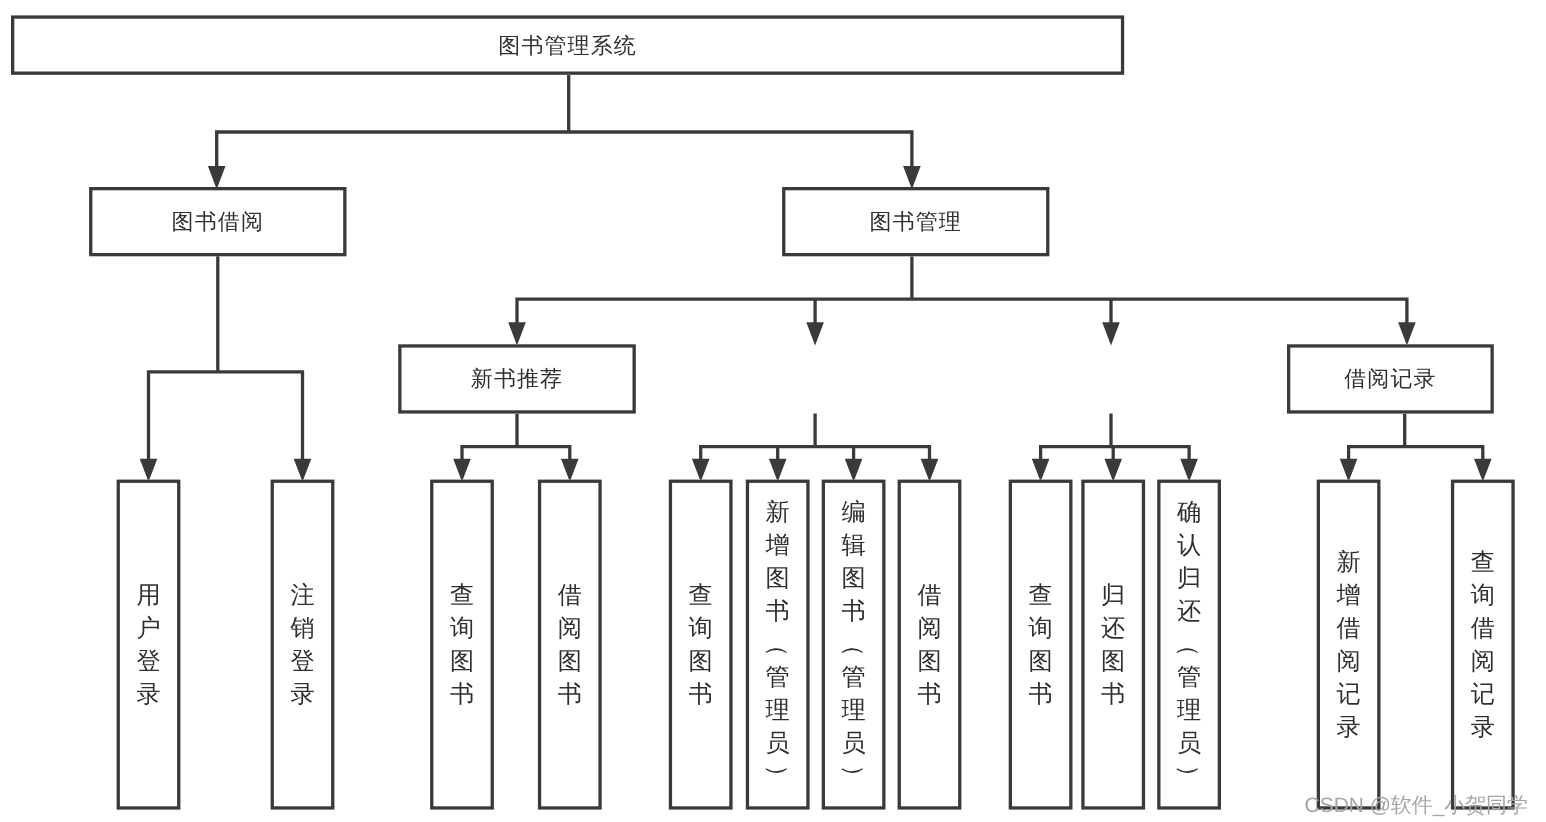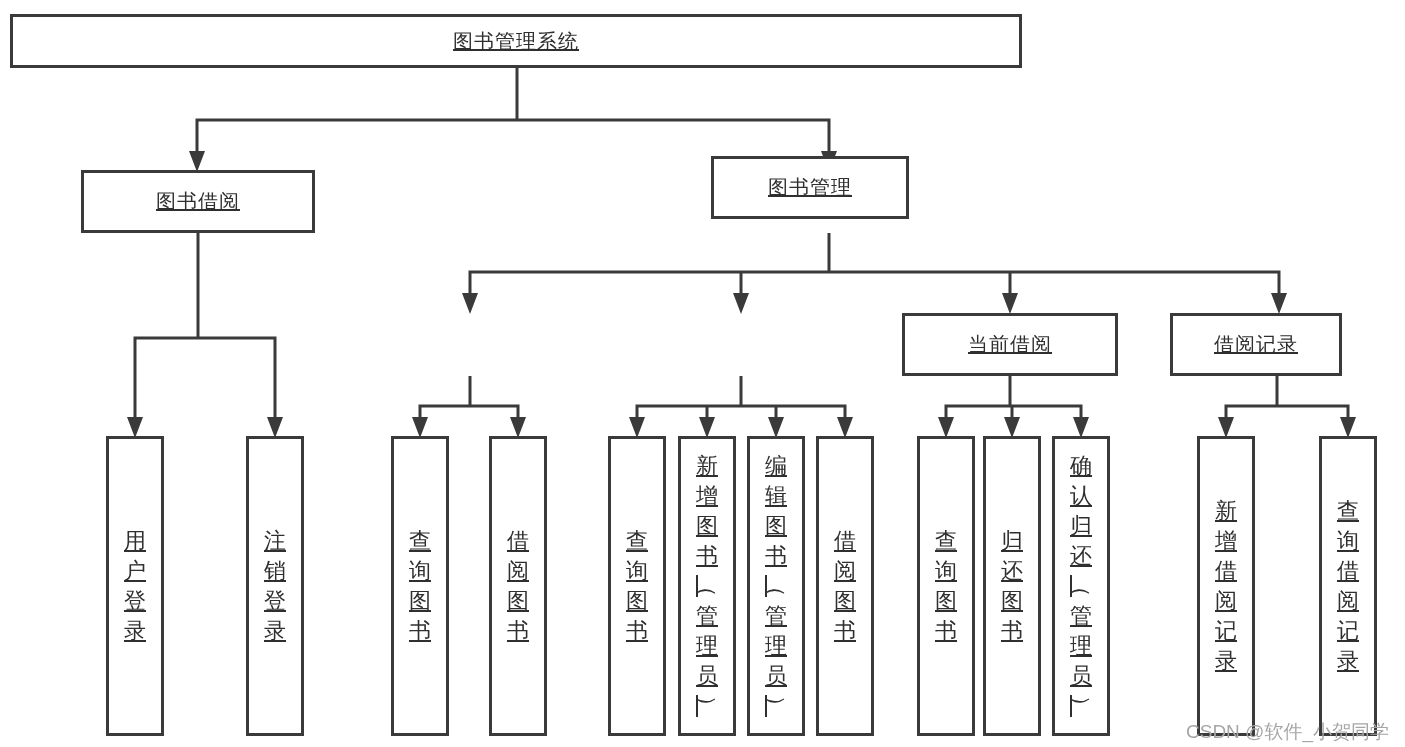--- a/index.html
+++ b/index.html
@@ -27,21 +27,20 @@
   .connectors .stroke { stroke: var(--line); stroke-width: 3; fill: none; }
   .connectors .fill   { fill: var(--line); stroke: none; }
   .box {
     position: absolute;
     background: #ffffff;
     border: 3px solid var(--line);
     color: var(--text);
     display: flex;
     align-items: center;
     justify-content: center;
-    text-decoration: underline;
   }
   .hlabel { font-size: 20px; letter-spacing: 1px; white-space: nowrap; }
   .vbox {
     flex-direction: column;
     gap: 8px;
     font-size: 22px;
     top: 436px;
     width: 58px;
     height: 300px;
   }
@@ -115,24 +114,24 @@
       M946 438 l-8 -21 h16 z
       M1012 438 l-8 -21 h16 z
       M1081 438 l-8 -21 h16 z
       M1226 438 l-8 -21 h16 z
       M1348 438 l-8 -21 h16 z"></path>
   </svg>
 
   <div class="box hlabel" style="left:10px; top:14px; width:1012px; height:54px">图书管理系统</div>
 
   <div class="box hlabel" style="left:81px; top:170px; width:234px; height:63px">图书借阅</div>
-  <div class="box hlabel" style="left:711px; top:156px; width:198px; height:63px">图书管理</div>
-
-  <div class="box hlabel" style="left:902px; top:313px; width:216px; height:63px">当前借阅</div>
-  <div class="box hlabel" style="left:1170px; top:313px; width:172px; height:63px">借阅记录</div>
+  <div class="box hlabel" style="left:711px; top:170px; width:243px; height:63px">图书管理</div>
+
+  <div class="box hlabel" style="left:362px; top:313px; width:216px; height:63px">新书推荐</div>
+  <div class="box hlabel" style="left:1170px; top:313px; width:188px; height:63px">借阅记录</div>
 
   <div class="box vbox" style="left:106px">
       <span>用</span>
       <span>户</span>
       <span>登</span>
       <span>录</span>
     </div>
   <div class="box vbox" style="left:246px">
       <span>注</span>
       <span>销</span>

